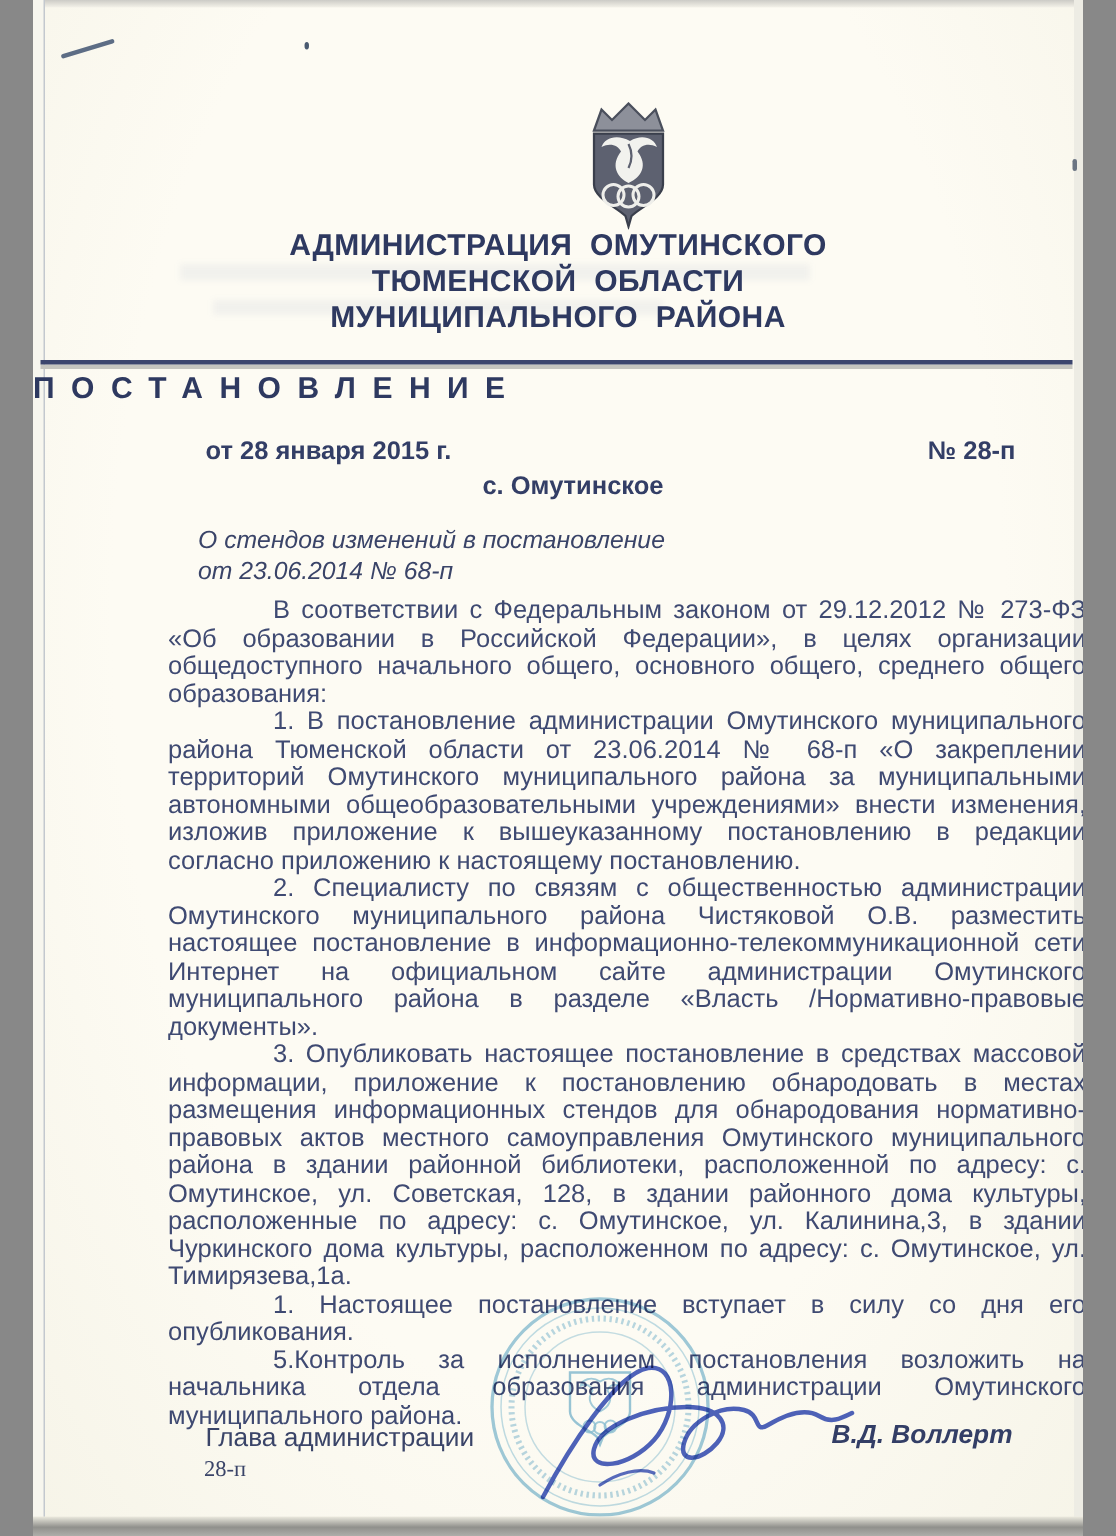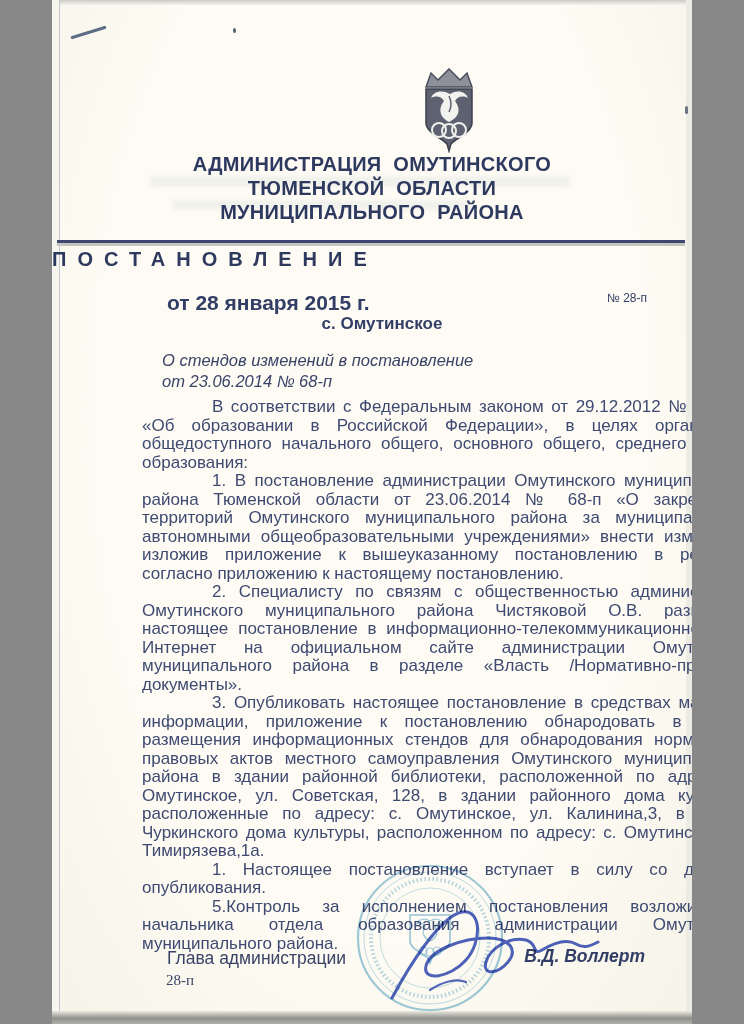--- a/index.html
+++ b/index.html
@@ -1,17 +1,17 @@
 <!DOCTYPE html>
 <html><head>
 <meta charset="utf-8">
 <style>
   html,body { margin:0; padding:0; background:#888; }
   .page {
-    position:relative; width:640px; height:1024px; margin:0 auto;
+    position:relative; width:700px; height:1024px; margin:0 auto;
     background:#fbf9ef;
     background-image: radial-gradient(ellipse at 50% 40%, #fdfbf3 60%, #f6f4e8 100%);
     overflow:hidden;
     font-family:"Liberation Sans", sans-serif;
   }
   
   .edge-top    { position:absolute; top:0; left:0; right:0; height:5px;
                  background:linear-gradient(#cccbc6,#f4f2e9); }
   .edge-bottom { position:absolute; bottom:0; left:0; right:0; height:13px;
                  background:linear-gradient(#eceadf 0%, #90908c 55%, #aeaeaa 100%); }
@@ -35,23 +35,23 @@
               color:#2e3960; font-weight:bold; font-size:20px; line-height:24px;
               word-spacing:6px; letter-spacing:0.3px; }
   .rule { position:absolute; left:5px; right:7px; top:240px; height:3px;
           background:#3c466e; box-shadow:0 3px 0 #c5c5bf; }
   .doc-type { position:absolute; left:0; right:0; top:248px; text-align:left;
               font-weight:bold; font-size:20px; letter-spacing:11px;
               color:#2e3960; }
 
   
   .date   { position:absolute; left:115px; top:291px; font-weight:bold;
-            font-size:21px; color:#333e66; }
-  .number { position:absolute; right:45px; top:291px; font-weight:normal;
-            font-size:12px; color:#333e66; }
+            font-size:17px; color:#333e66; }
+  .number { position:absolute; right:45px; top:291px; font-weight:bold;
+            font-size:17px; color:#333e66; }
   .place  { position:absolute; left:20px; right:0; top:314px; text-align:center;
             font-weight:bold; font-size:17px; color:#333e66; }
   .subject { position:absolute; left:110px; top:350px; font-style:italic;
              font-size:16.5px; line-height:21px; color:#3a4468; }
 
   
   .body-text { position:absolute; left:90px; width:612px; top:398px;
                font-size:17px; line-height:18.5px; color:#3f4a72;
                text-align:justify; }
   .body-text p { margin:0; text-indent:70px; }

